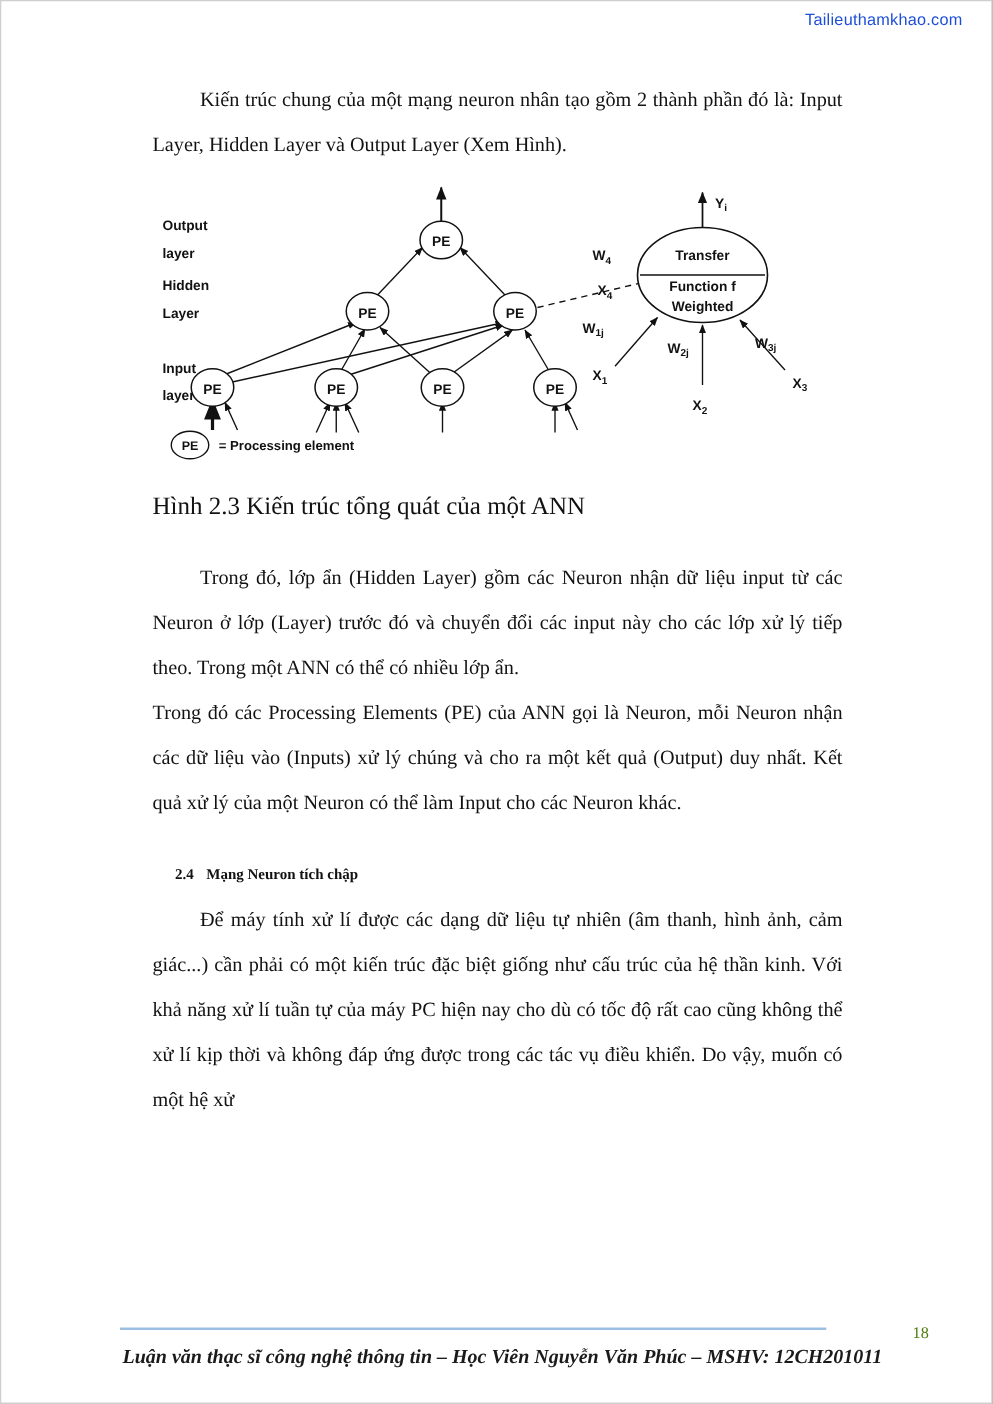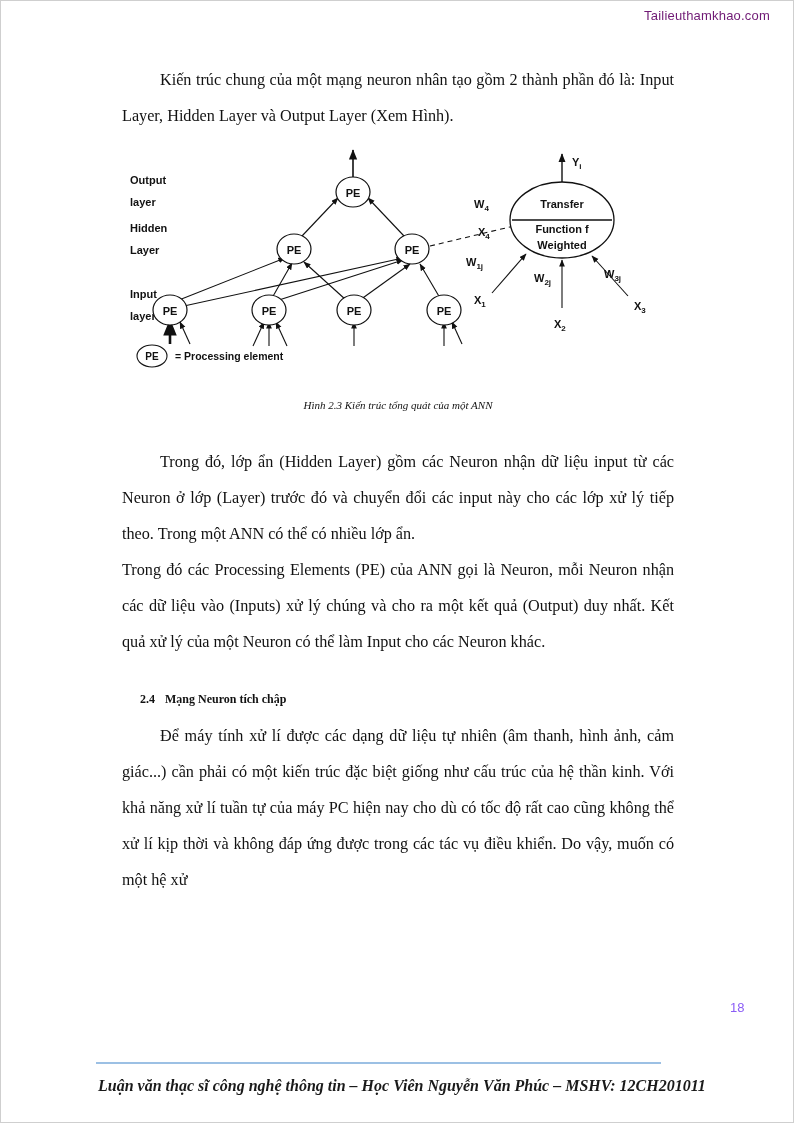--- a/index.html
+++ b/index.html
@@ -24,21 +24,21 @@
     pointer-events: none;
   }
 
   
   .watermark {
     position: absolute;
     top: 8px;
     right: 24px;
     font-family: "Liberation Sans", sans-serif;
     font-size: 13px;
-    color: #701a75;
+    color: #1d4ed8;
     letter-spacing: 0.2px;
     white-space: nowrap;
   }
 
   
   .content {
     position: absolute;
     left: 122px;
     top: 62px;
     width: 552px;
@@ -55,23 +55,22 @@
 
   .heading {
     font-size: 12px;
     font-weight: bold;
     line-height: 34px;
     margin: 22px 0 2px 18px;
   }
   .heading .num { margin-right: 10px; }
 
   .caption {
-    text-align: center;
-    font-style: italic;
-    font-size: 11px;
+    text-align: left;
+    font-size: 20px;
     line-height: 30px;
     margin: 10px 0 14px 0;
   }
 
   .gap-sm { height: 10px; }
 
   
   .figure {
     position: relative;
     width: 552px;
@@ -95,24 +94,24 @@
     top: 1077px;
     font-style: italic;
     font-weight: bold;
     font-size: 16px;
     white-space: nowrap;
     color: #1a1a1a;
   }
   .page-number {
     position: absolute;
     left: 730px;
-    top: 1000px;
-    font-family: Liberation Sans, sans-serif;
+    top: 1058px;
+    font-family: Liberation Serif, serif;
     font-size: 13px;
-    color: #8b5cf6;
+    color: #4d7c0f;
   }
 </style>
 </head>
 <body>
 
 <div class="page">
   <div class="page-border"></div>
 
   <div class="watermark">Tailieuthamkhao.com</div>
 

